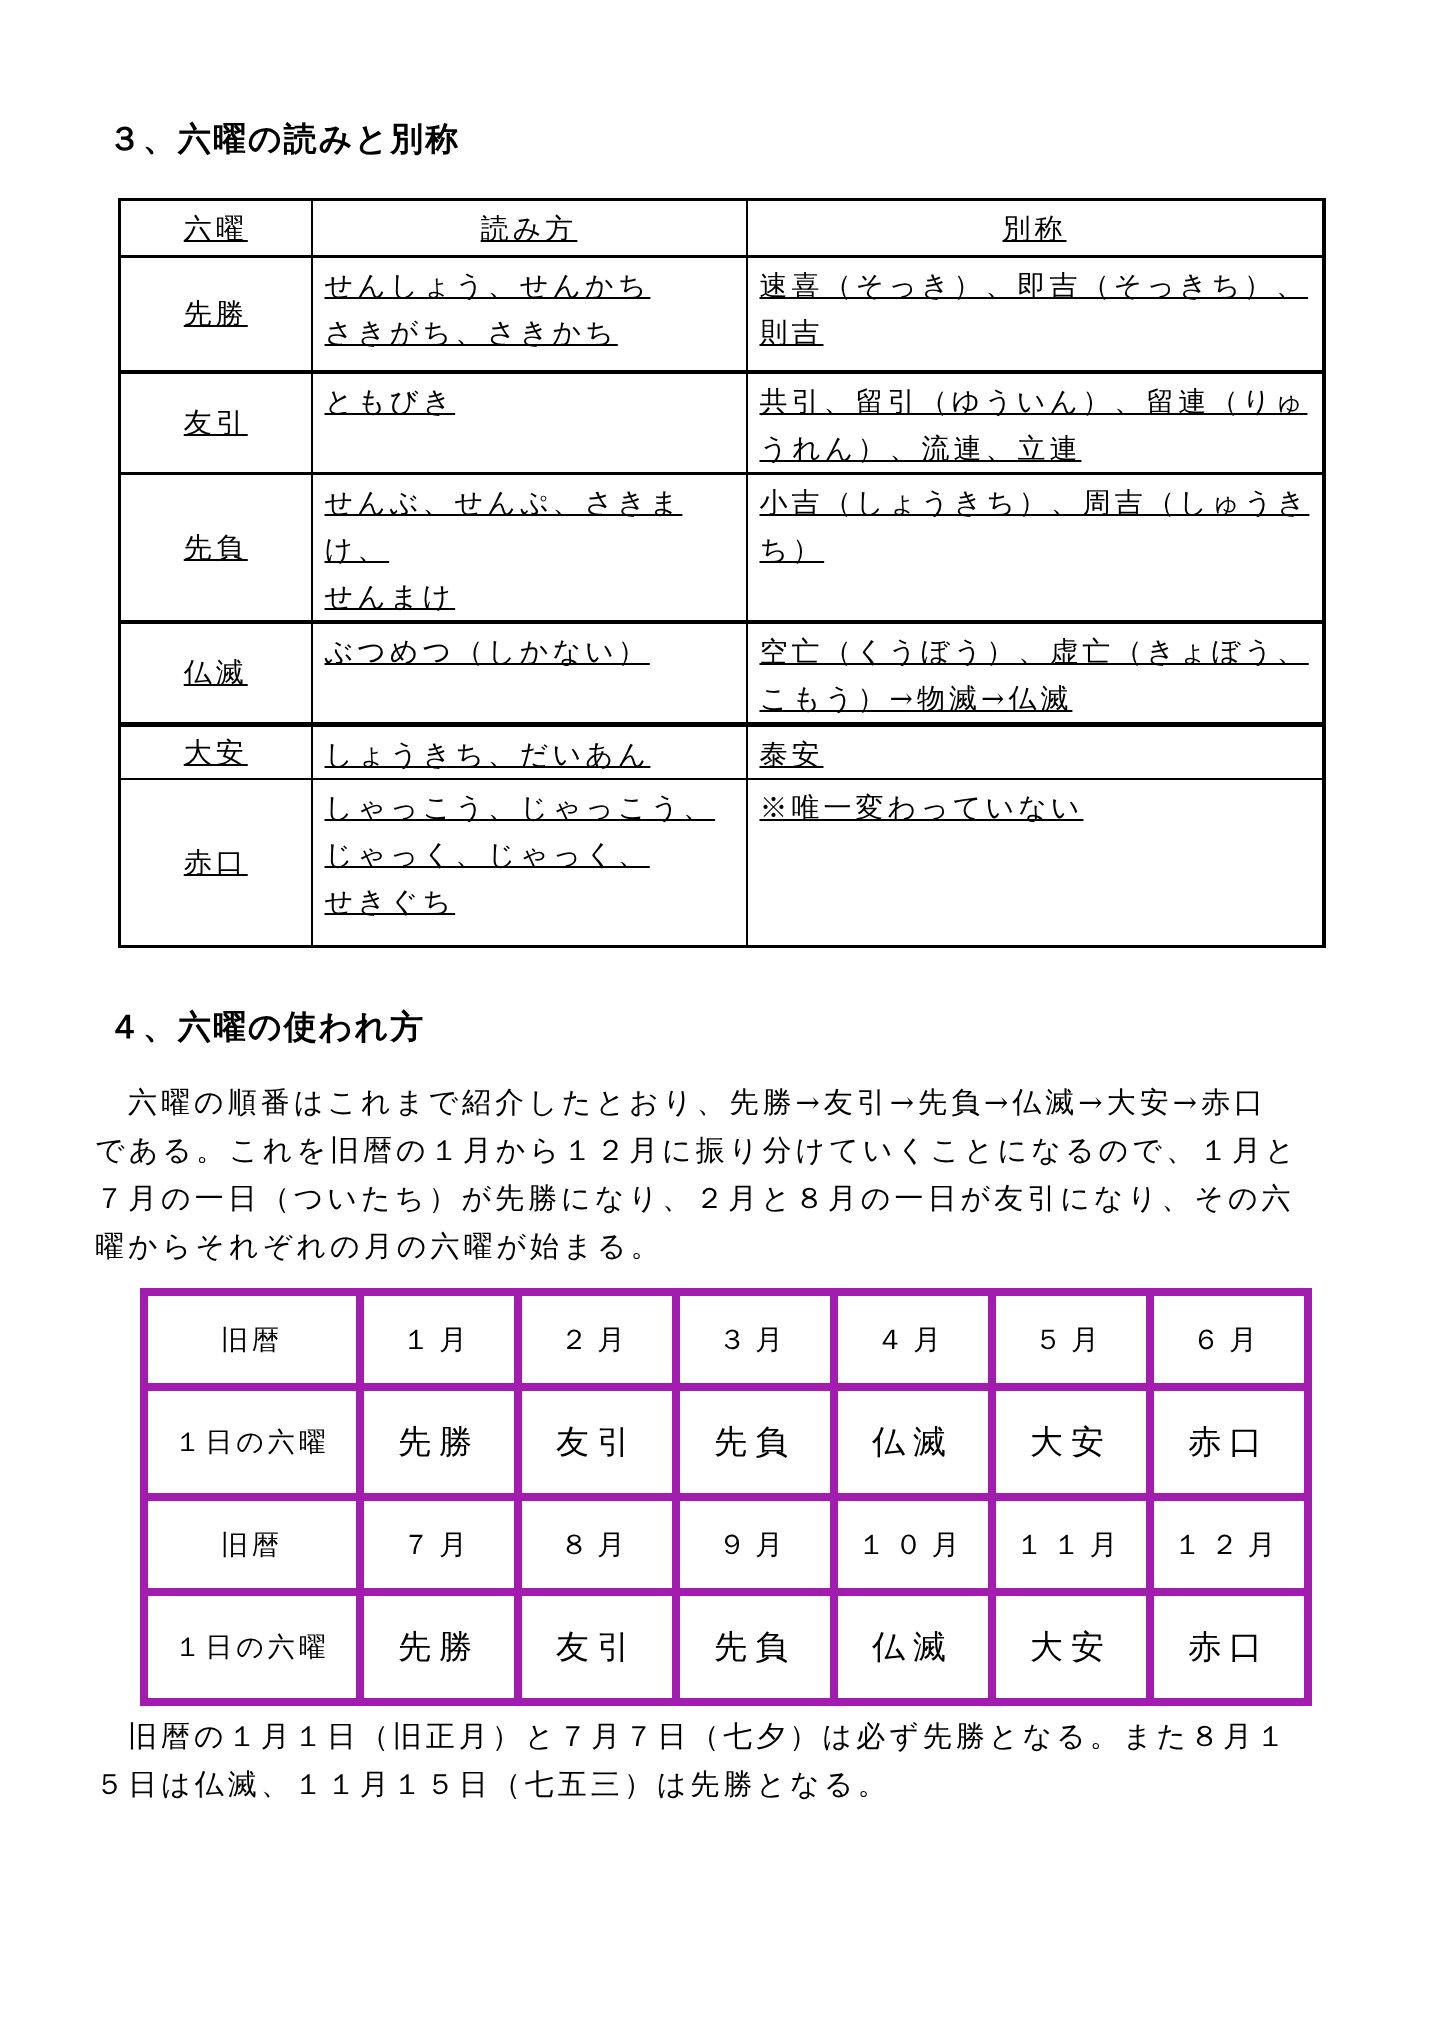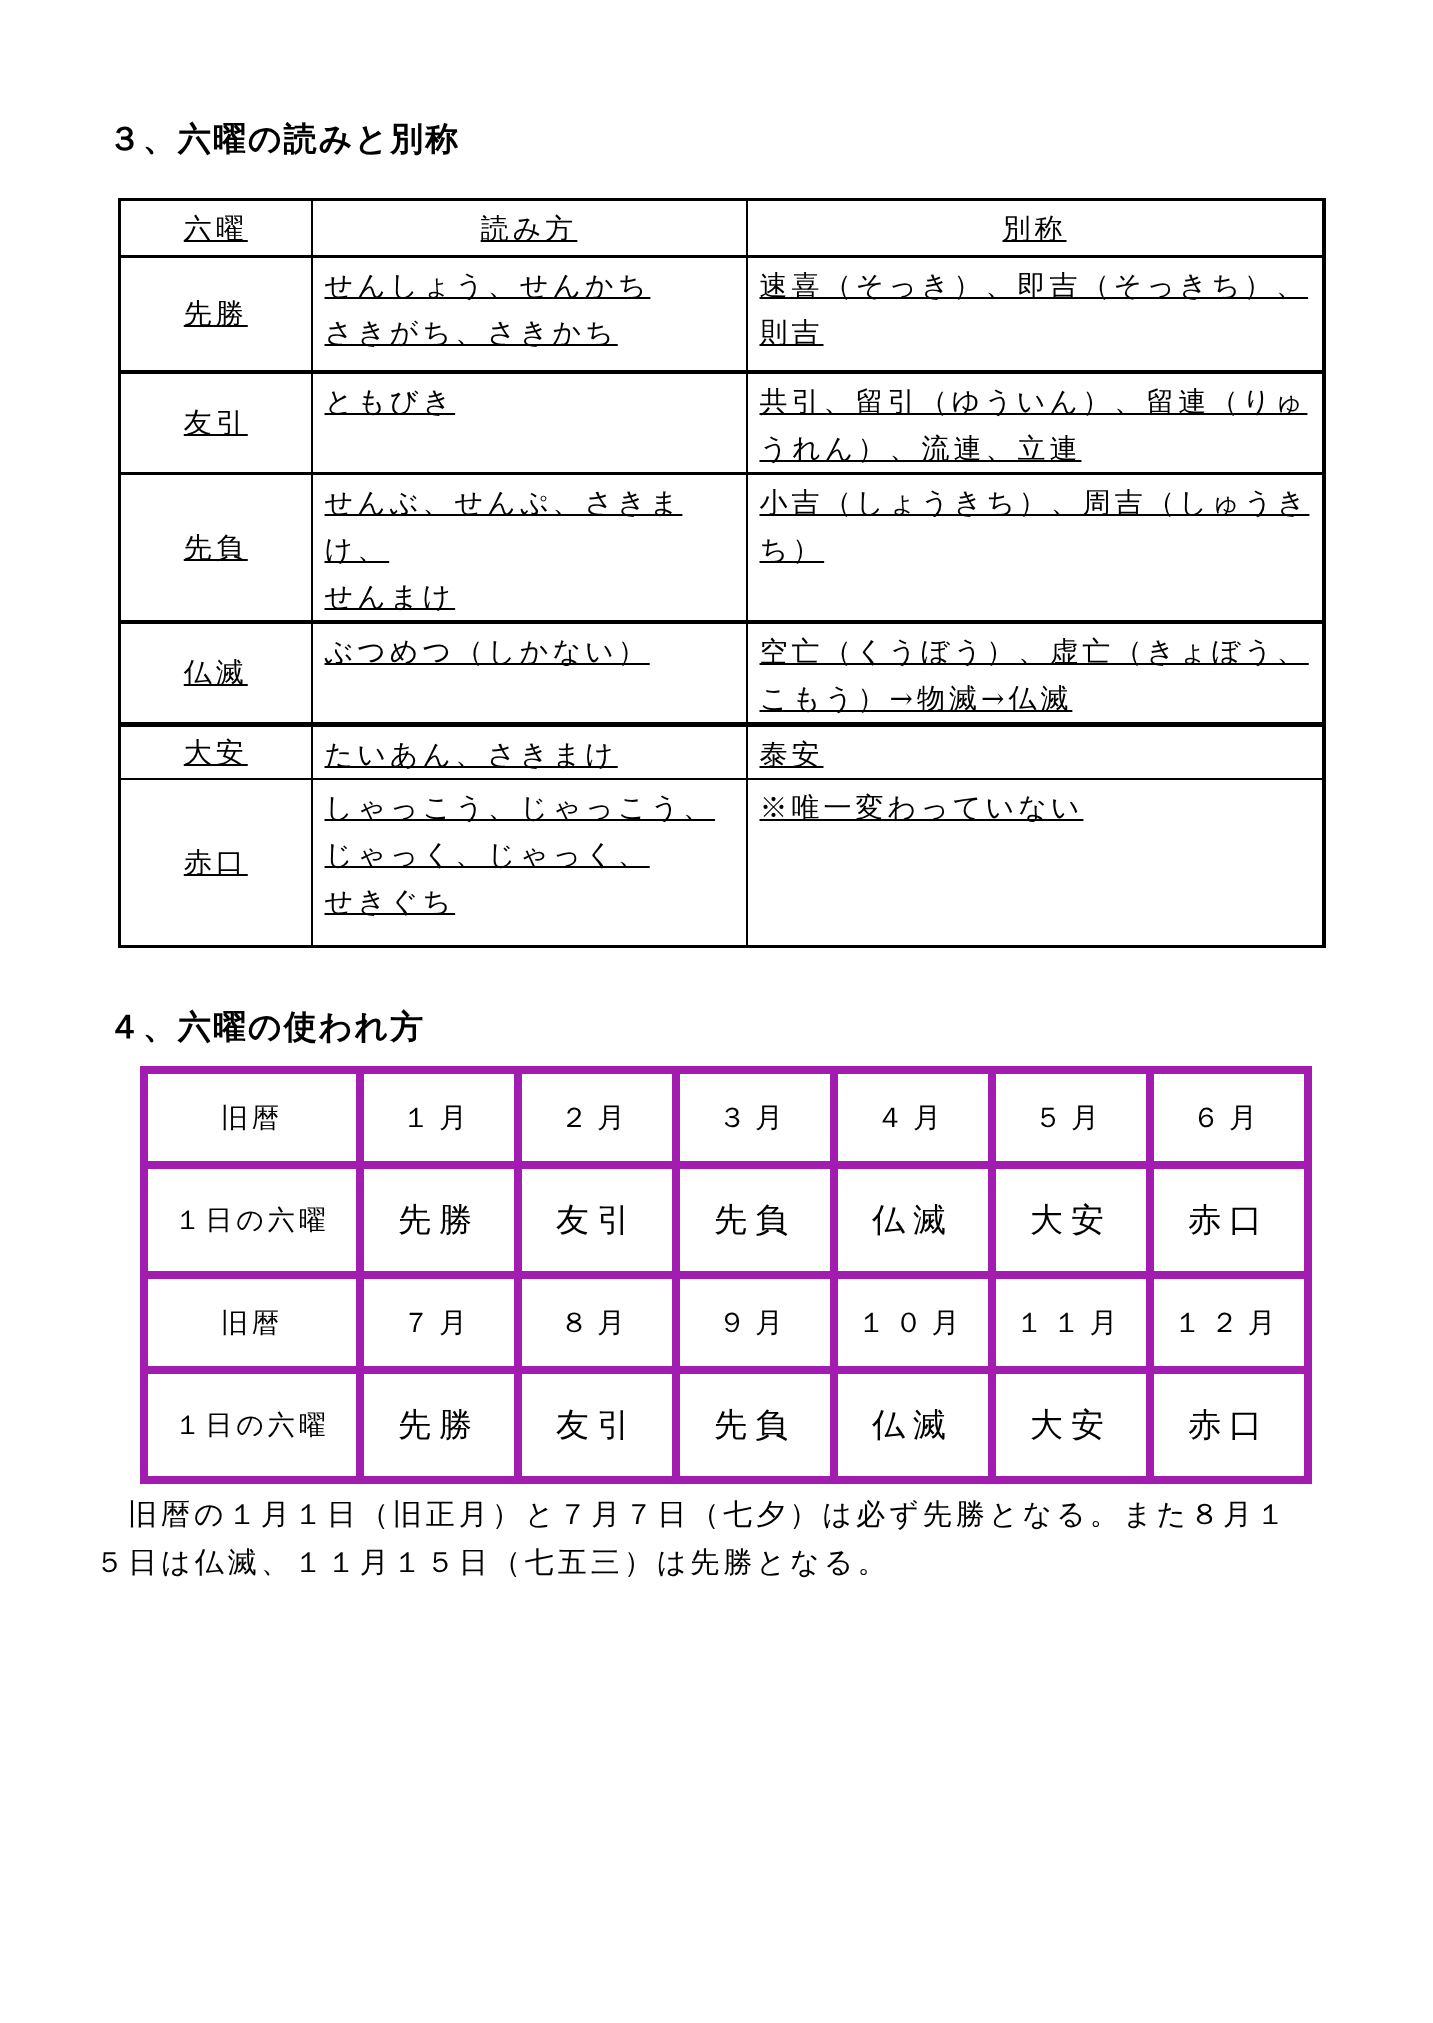--- a/index.html
+++ b/index.html
@@ -139,35 +139,39 @@
 ち）</td>
       </tr>
       <tr class="rh4 bt4">
         <td class="name-cell">仏滅</td>
         <td class="text-cell pre">ぶつめつ（しかない）</td>
         <td class="text-cell pre">空亡（くうぼう）、虚亡（きょぼう、
 こもう）→物滅→仏滅</td>
       </tr>
       <tr class="rh5 bt5">
         <td class="name-cell">大安</td>
-        <td class="text-cell">たいあん、さきまけ</td>
+        <td class="text-cell">しょうきち、だいあん</td>
         <td class="text-cell">泰安</td>
       </tr>
       <tr class="rh6">
         <td class="name-cell">赤口</td>
         <td class="text-cell pre">しゃっこう、じゃっこう、
 じゃっく、じゃっく、
 せきぐち</td>
         <td class="text-cell">※唯一変わっていない</td>
       </tr>
     </tbody>
   </table>
 
   <h2 class="sec-heading h-s4">４、六曜の使われ方</h2>
 
+  <div class="para para1">　六曜の順番はこれまで紹介したとおり、先勝→友引→先負→仏滅→大安→赤口
+である。これを旧暦の１月から１２月に振り分けていくことになるので、１月と
+７月の一日（ついたち）が先勝になり、２月と８月の一日が友引になり、その六
+曜からそれぞれの月の六曜が始まる。</div>
 
   <table class="t2">
     <colgroup>
       <col class="t2c-label">
         <col class="t2c-m">
         <col class="t2c-m">
         <col class="t2c-m">
         <col class="t2c-m">
         <col class="t2c-m">
         <col class="t2c-m">

